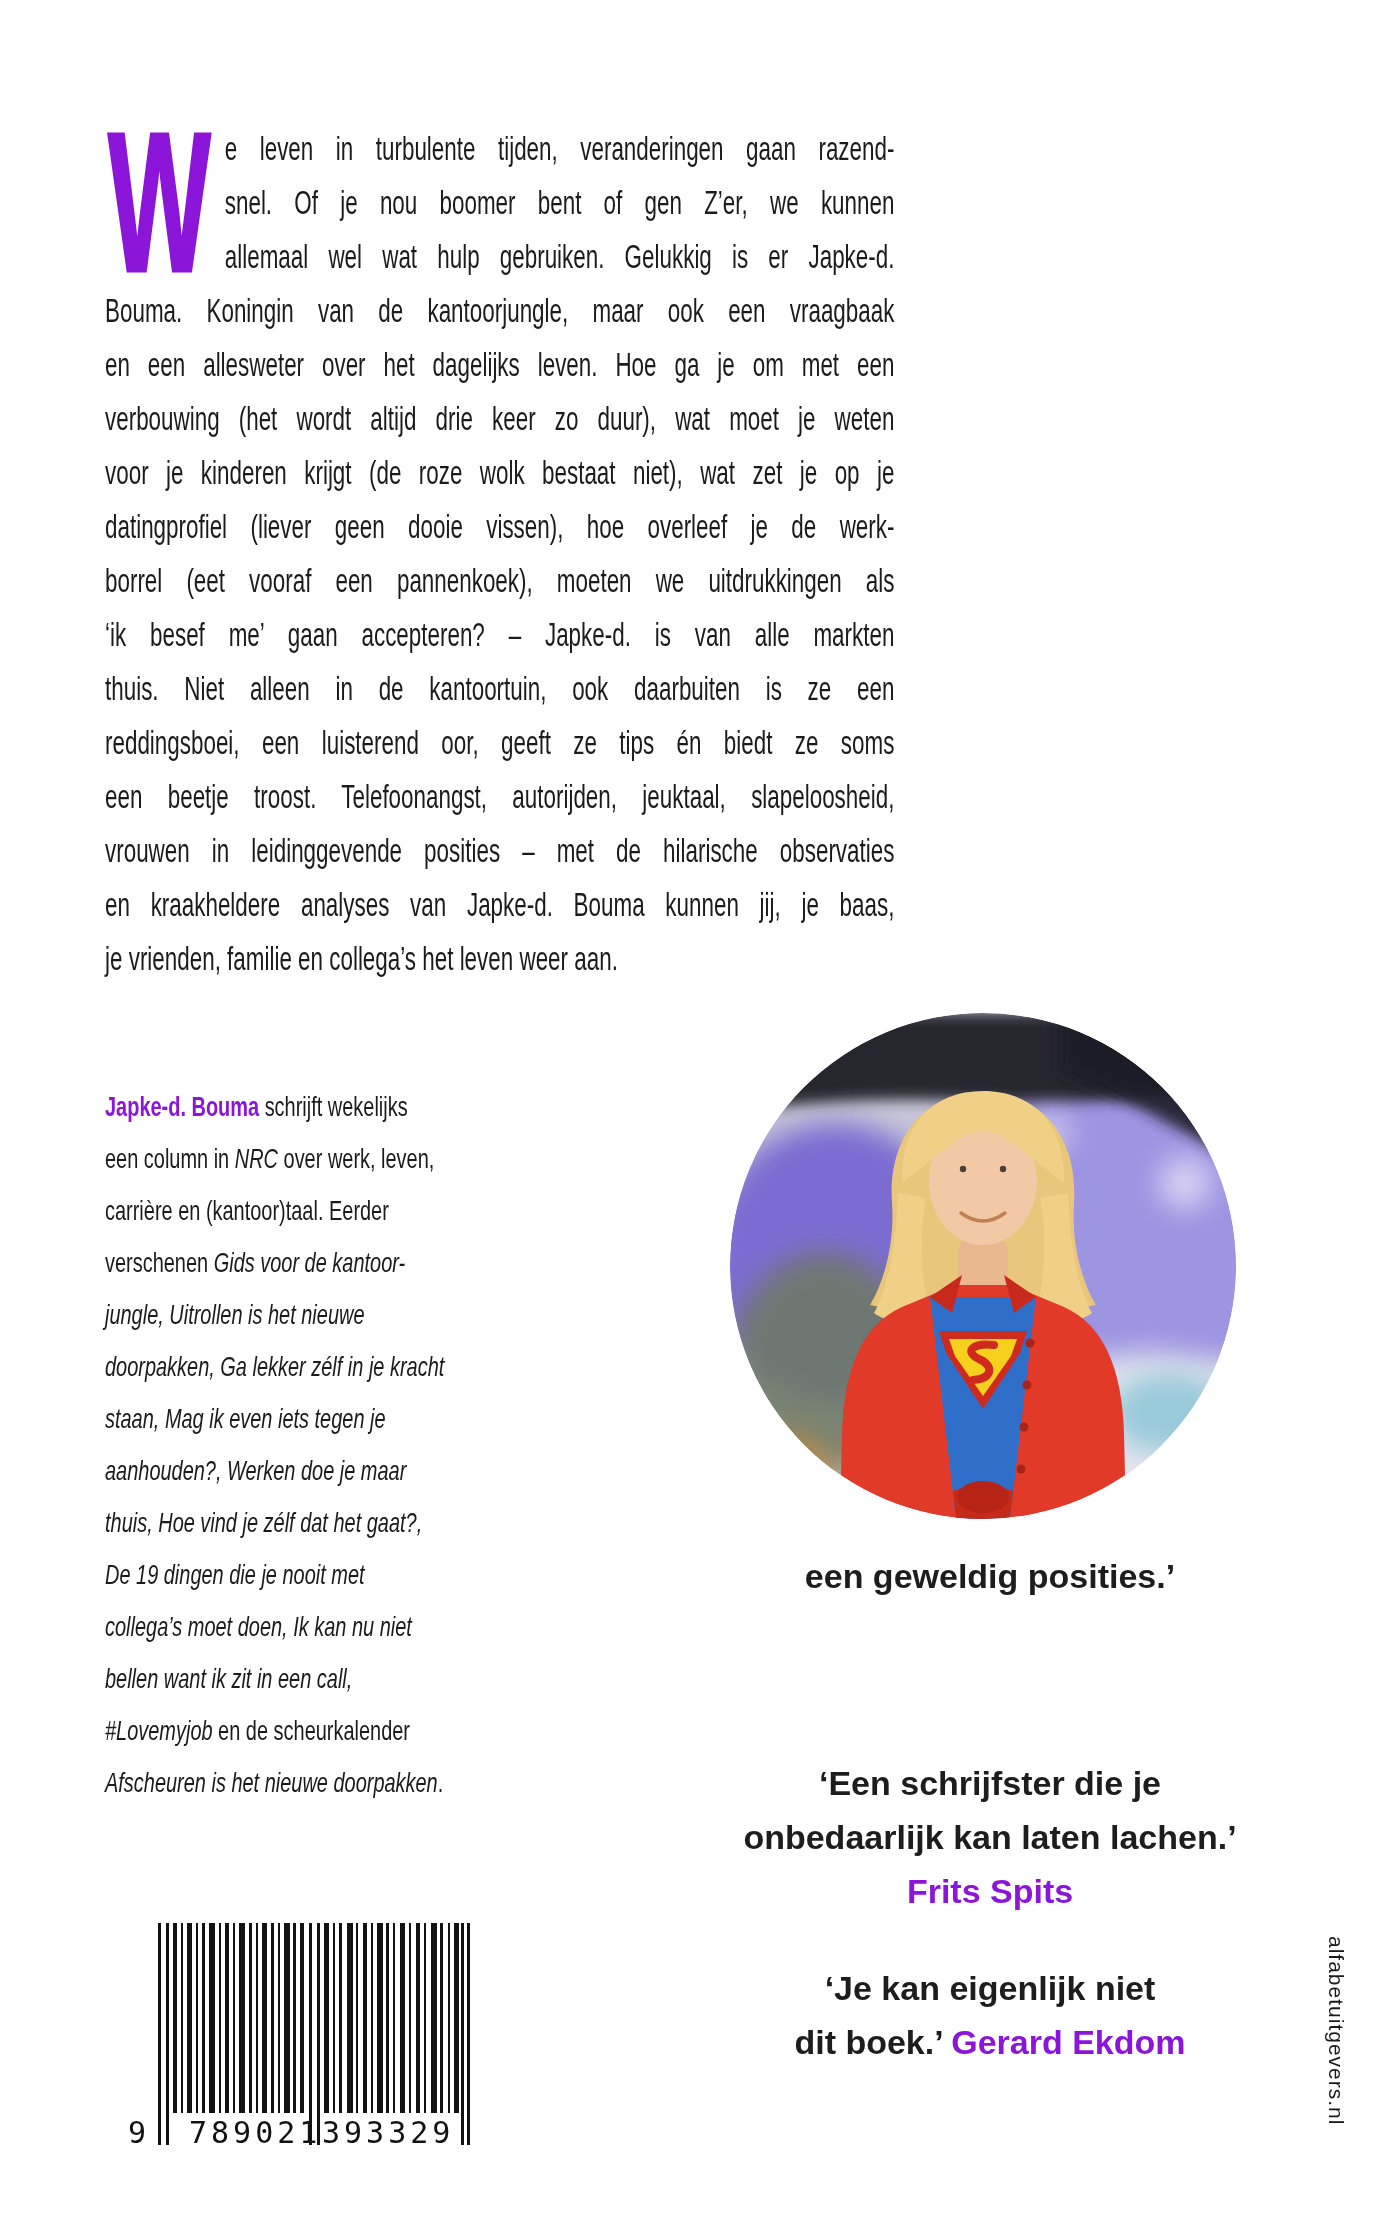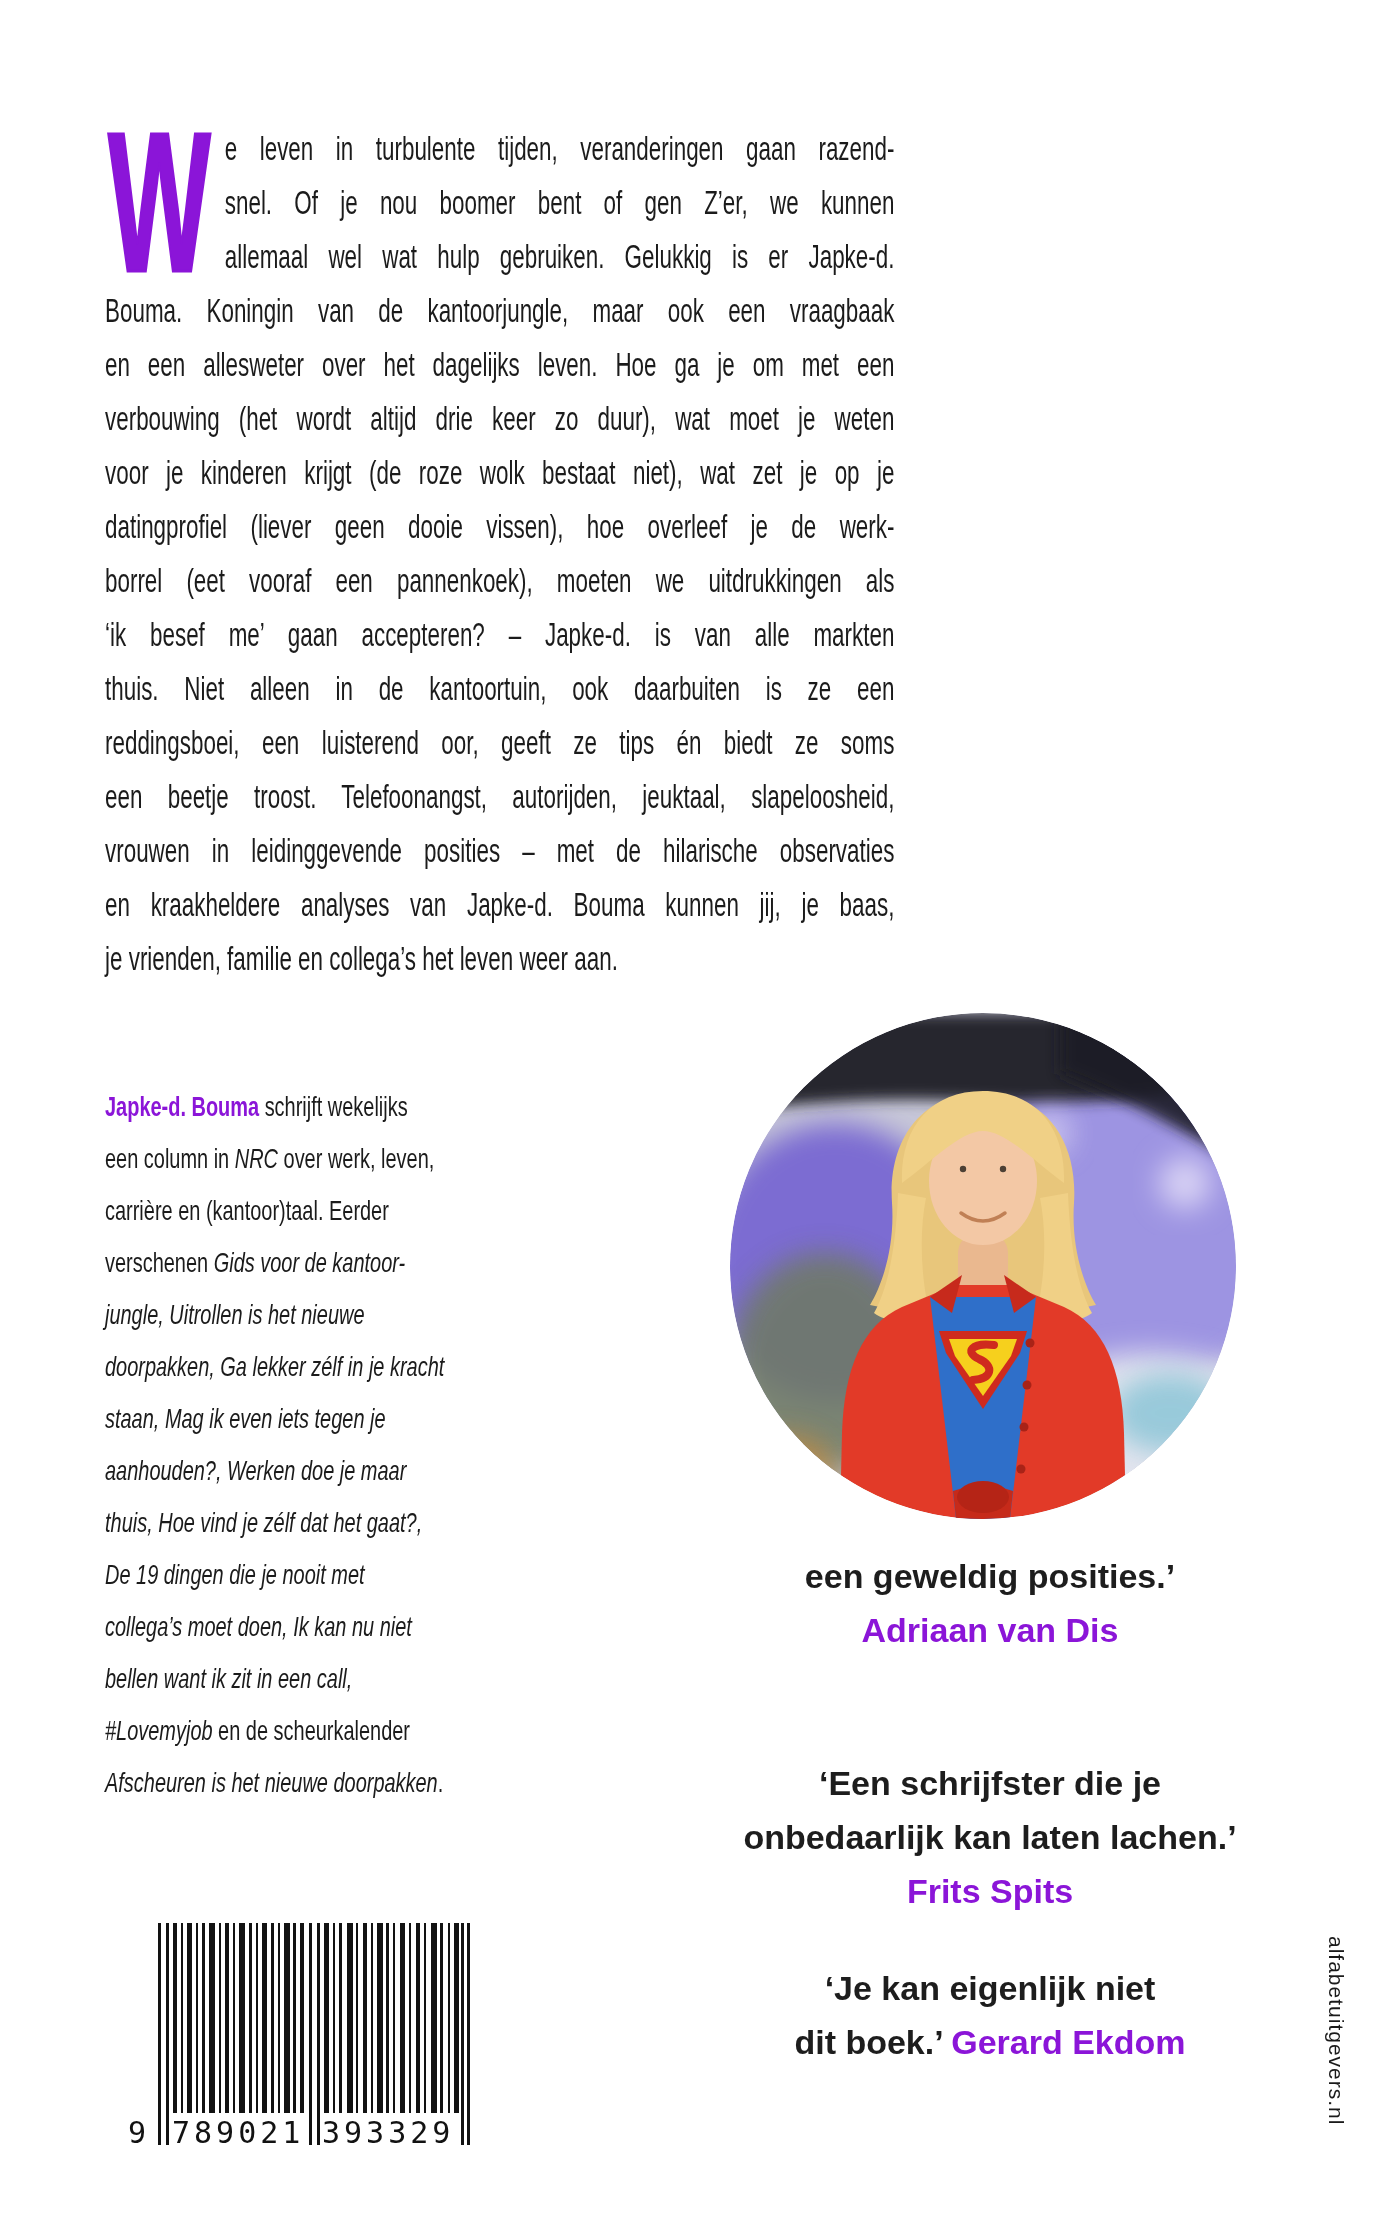--- a/index.html
+++ b/index.html
@@ -36,21 +36,21 @@
   .q0{top:1549px;} .q1{top:1756px;} .q2{top:1961px;}
   .qauthor{color:#8b15d8;}
 
   
   .barcode{position:absolute;left:158px;top:1923px;width:312px;height:230px;}
   .bar{position:absolute;top:0;height:190px;background:#121212;}
   .bar.tall{height:222px;}
   .bc-digits span{position:absolute;top:192px;font-family:"DejaVu Sans Mono",monospace;
                   font-size:30px;color:#121212;}
   .bc-digits .g0{left:-30px;}
-  .bc-digits .g1{left:14px;letter-spacing:4px;text-align:center;}
+  .bc-digits .g1{left:31px;letter-spacing:4px;text-align:center;}
   .bc-digits .g2{left:164px;letter-spacing:4px;}
 
   
   .publisher{position:absolute;left:1324px;top:1936px;writing-mode:vertical-rl;
              font-size:21px;letter-spacing:1px;color:#1a1a1a;}
 </style>
 </head>
 <body>
 
 <div class="page">
@@ -147,21 +147,20 @@
           <path d="M226,506 L280,506 L283,478 Q253,468 223,478 Z" fill="#c62a1a"></path>
           <ellipse cx="253" cy="484" rx="26" ry="16" fill="#b52416"></ellipse>
         </g>
       </g>
     </svg>
   </div>
 
   <div class="quotes-host">
       <div class="quote q0">
         <div class="qline">een geweldig posities.’</div>
-        <div class="qauthor">Adriaan van Dis</div>
       </div>
       <div class="quote q1">
         <div class="qline">‘Een schrijfster die je</div>
         <div class="qline">onbedaarlijk kan laten lachen.’</div>
         <div class="qauthor">Frits Spits</div>
       </div>
       <div class="quote q2">
         <div class="qline">‘Je kan eigenlijk niet</div>
         <div class="qline">dit boek.’ <span class="qauthor">Gerard Ekdom</span></div>
       </div>

